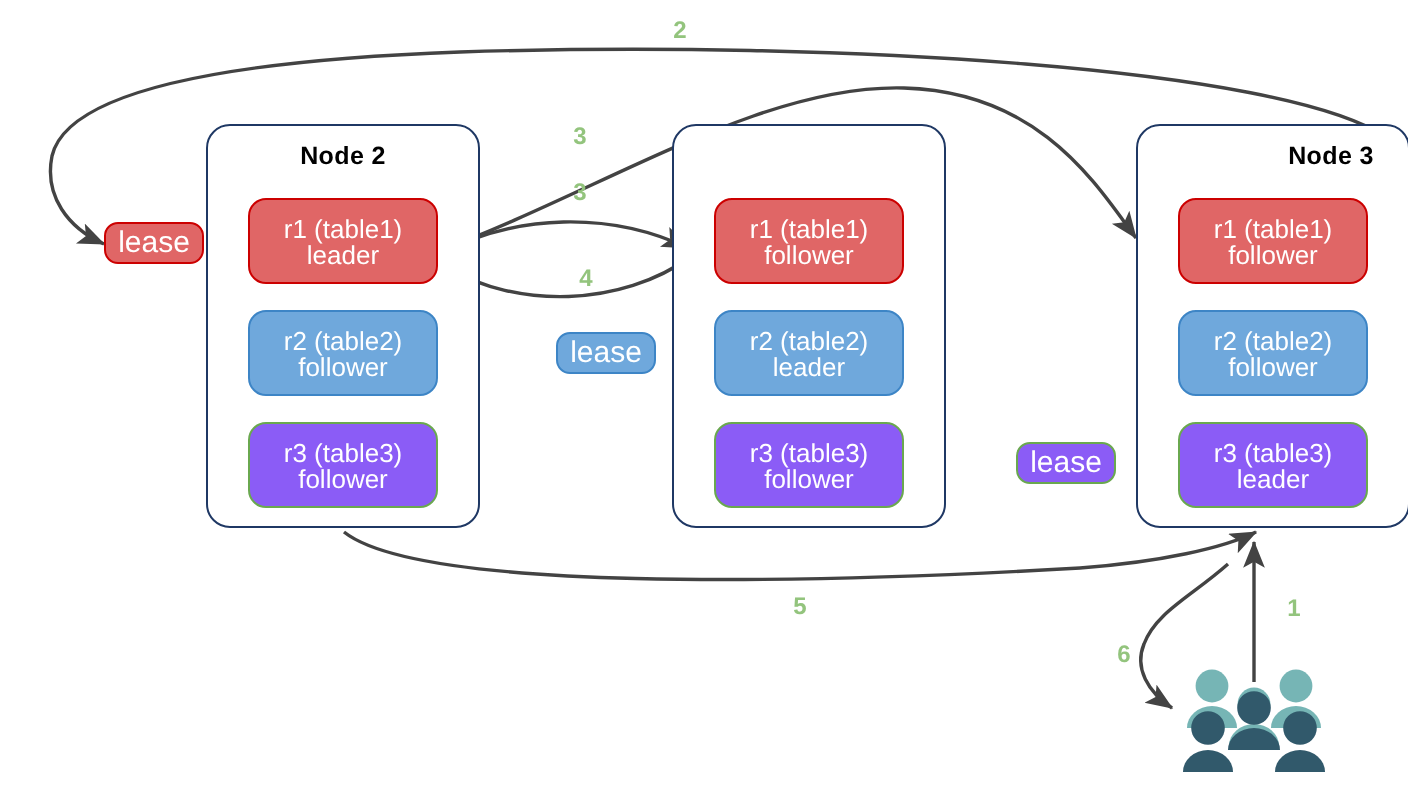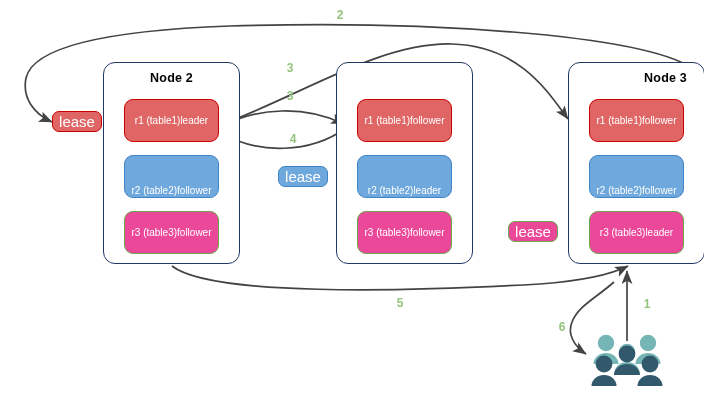--- a/index.html
+++ b/index.html
@@ -39,40 +39,39 @@
     font-size: 12.5px;
     font-weight: bold;
     color: #000000;
     letter-spacing: 0.2px;
   }
   .replica {
     position: absolute;
     box-sizing: border-box;
     border-radius: 9px;
     display: flex;
-    flex-direction: row;
+    flex-direction: column;
     align-items: center;
     justify-content: center;
     color: #ffffff;
-    font-size: 10px;
+    font-size: 13px;
     line-height: 13px;
     text-align: center;
   }
   .replica .l1, .replica .l2 { display: block; }
   .rep-red {
     background: #e06666;
     border: 1.6px solid #cc0000;
   }
   .rep-blue {
     background: #6fa8dc;
     border: 1.6px solid #3d85c6;
-    align-items: flex-end;
   }
   .rep-green {
-    background: #ec4899;
+    background: #8b5cf6;
     border: 1.6px solid #6aa84f;
   }
   .lease {
     position: absolute;
     box-sizing: border-box;
     border-radius: 7px;
     display: flex;
     align-items: center;
     justify-content: center;
     color: #ffffff;

